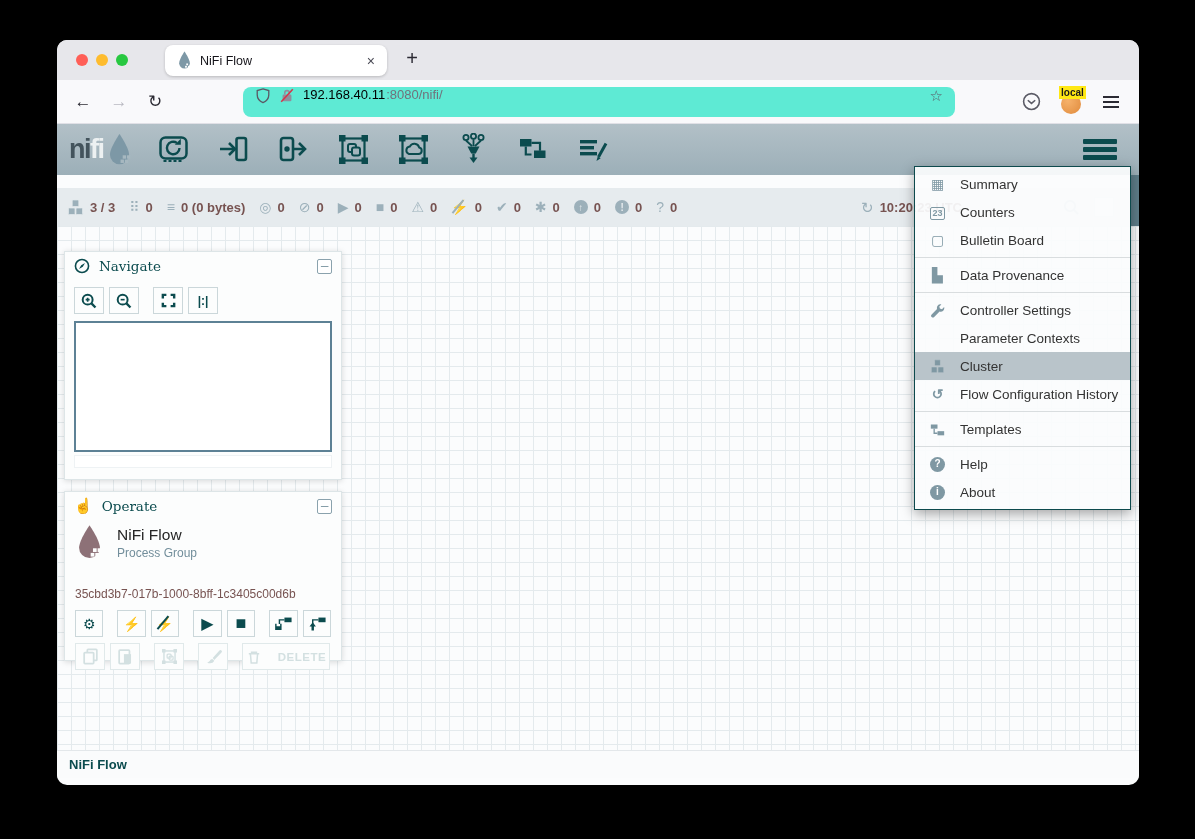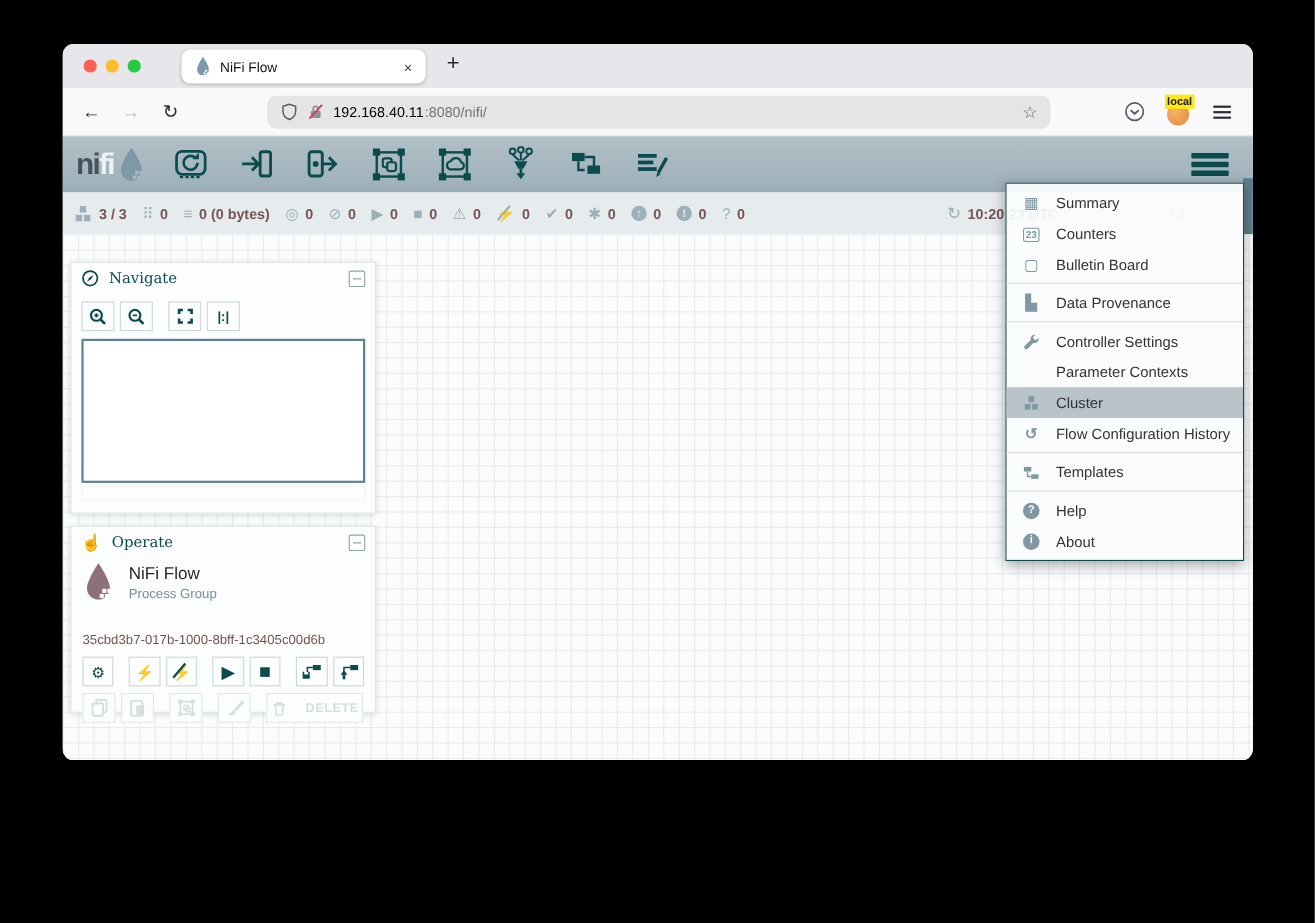--- a/index.html
+++ b/index.html
@@ -1,38 +1,38 @@
 <!DOCTYPE html>
 <html><head>
 <meta charset="utf-8">
 <style>
   * { margin:0; padding:0; box-sizing:border-box; }
   html,body { width:1195px; height:839px; background:#000; overflow:hidden;
     font-family:"Liberation Sans", sans-serif; }
-  .win { position:absolute; left:57px; top:40px; width:1082px; height:651px;
+  .win { position:absolute; left:57px; top:40px; width:1082px; height:745px;
     border-radius:10px; overflow:hidden; background:#fbfcfd;
     box-shadow:0 18px 50px rgba(0,0,0,.6); }
 
   
   .tabbar { height:40px; background:#e7e7eb; position:relative; }
   .traffic { position:absolute; left:19px; top:14px; display:flex; gap:8px; }
   .light { width:12px; height:12px; border-radius:50%; }
   .light.red{background:#ff5f57}.light.yellow{background:#febc2e}.light.green{background:#28c840}
   .tab { position:absolute; left:108px; top:5px; width:222px; height:31px; background:#fff;
     border-radius:8px; box-shadow:0 1px 3px rgba(0,0,0,.2); display:flex; align-items:center;
     padding:0 12px; gap:8px; font-size:12.5px; color:#15141a; }
   .tab-close { margin-left:auto; color:#4a4a55; font-size:14px; }
   .newtab { position:absolute; left:342px; top:7px; font-size:20px; color:#2b2a33; width:26px;
     text-align:center; }
   .navbar { height:44px; background:#f9f9fb; border-bottom:1px solid #e0e0e6;
     display:flex; align-items:center; padding:0 12px; }
   .nav-btn { width:28px; text-align:center; font-size:17px; color:#2b2a33; flex:none; margin-right:8px;}
   .nav-btn.dis { color:#b9b9c1; }
-  .urlbar { margin-left:66px; width:712px; height:30px; background:#e5e5e5; border-radius:8px;
-    display:flex; align-items:center; padding:0 12px; gap:8px; font-size:13px; flex:none; }
+  .urlbar { margin-left:66px; width:712px; height:30px; background:#5eead4; border-radius:8px;
+    display:flex; align-items:flex-start; padding:0 12px; gap:8px; font-size:13px; flex:none; }
   .url-path { color:#71717b; }
   .star { margin-left:auto; font-size:15px; color:#5b5b66; }
   .nav-right { margin-left:auto; display:flex; align-items:center; gap:18px; padding-right:8px; }
   .avatar-wrap { position:relative; width:26px; height:24px; }
   .avatar { position:absolute; left:2px; bottom:0; width:20px; height:20px; border-radius:50%;
     background:radial-gradient(circle at 35% 35%, #f6b26b, #e08a3c); }
   .local-badge { position:absolute; left:0; top:-4px; background:#ffe814; color:#1b1b1b;
     font-size:10px; font-weight:bold; padding:0 2px; line-height:13px; }
   .ff-burger span { display:block; width:16px; height:2px; background:#2b2a33; margin:3px 0; }
 
@@ -42,21 +42,21 @@
   .logo { display:flex; align-items:center; }
   .logo b { font-size:27px; letter-spacing:-1.5px; font-weight:bold; }
   .logo .ni { color:#43535c; } .logo .fi { color:#edf1f2; }
   .comp-row { display:flex; gap:27px; margin-left:24px; color:#0b4b4e; align-items:center; }
   .comp { width:33px; height:33px; }
   .nifi-burger { position:absolute; right:22px; top:15px; }
   .nifi-burger span { display:block; width:34px; height:5px; border-radius:1px; background:#0b4b4e; margin-bottom:3px; }
 
   
   .statusbar { height:38px; background:#e6ebee; display:flex; align-items:center; padding-left:10px;
-    font-size:13px; font-weight:bold; color:#775351; position:relative; }
+    font-size:13px; font-weight:bold; color:#775351; position:relative;margin-top:13px; }
   .stat { display:flex; align-items:center; gap:6px; margin-right:14px; }
   .sicon { color:#9cb0ba; font-size:14px; font-weight:normal; line-height:1; }
   .scircle { width:14px; height:14px; border-radius:50%; background:#9cb0ba; color:#e6ebee;
     font-size:10px; font-weight:bold; display:flex; align-items:center; justify-content:center; }
   .slash-wrap { position:relative; display:inline-block; }
   .slash-wrap i { position:absolute; left:6px; top:-2px; width:1.5px; height:17px;
     background:#9cb0ba; transform:rotate(40deg); }
   .stat-right { margin-left:auto; display:flex; align-items:center; }
   .refresh-t { display:flex; align-items:center; gap:6px; }
   .sb-search { margin-left:100px; color:#b6c5cc; }

